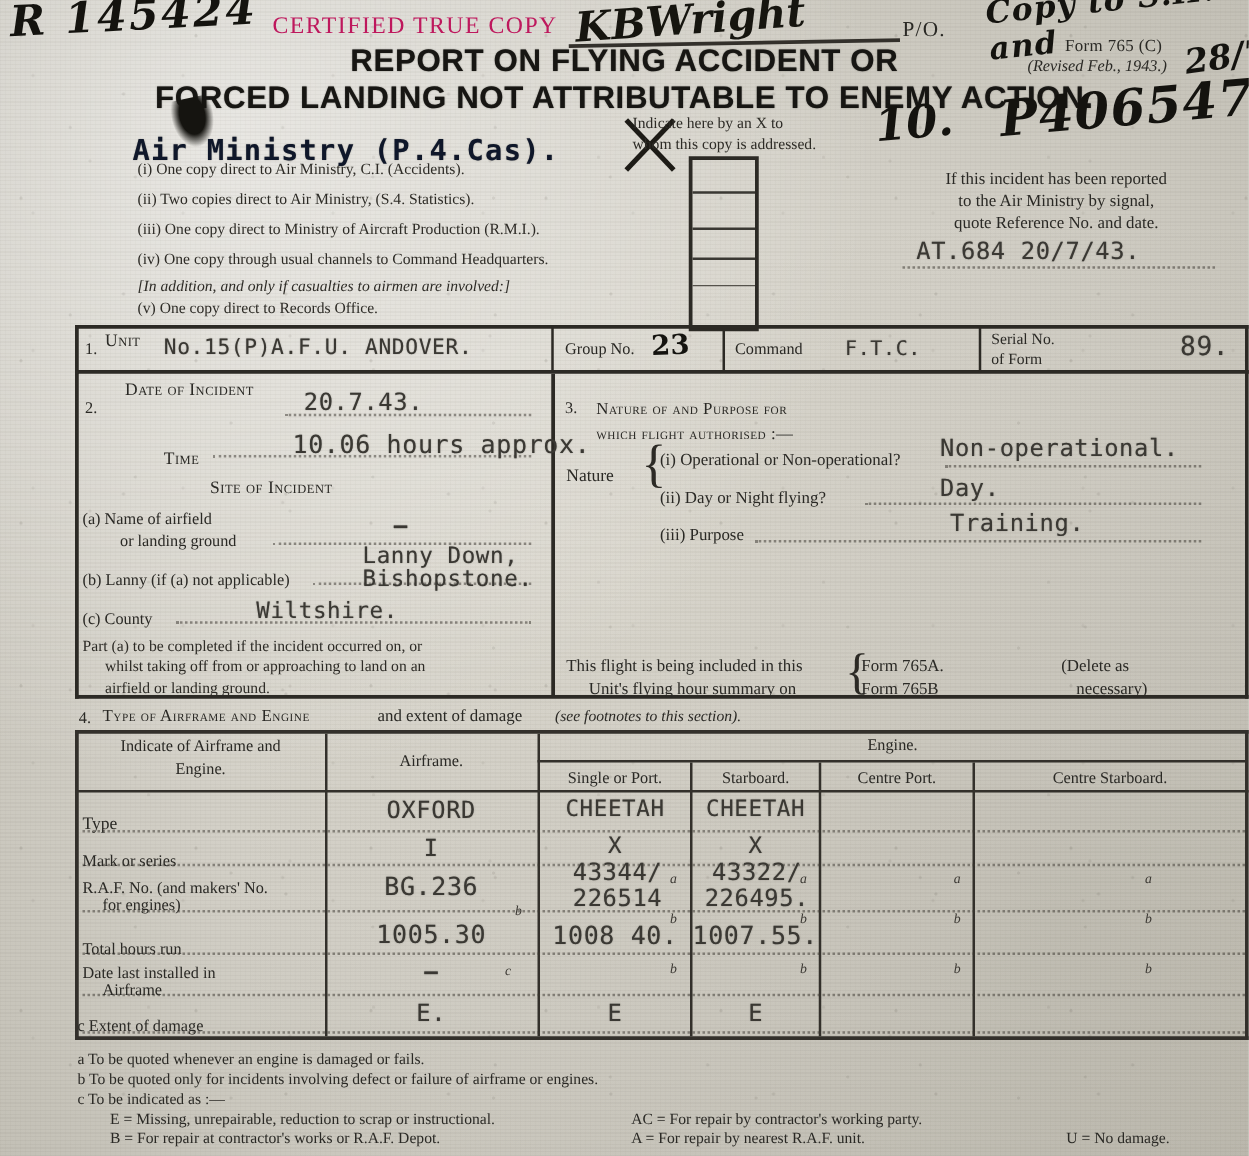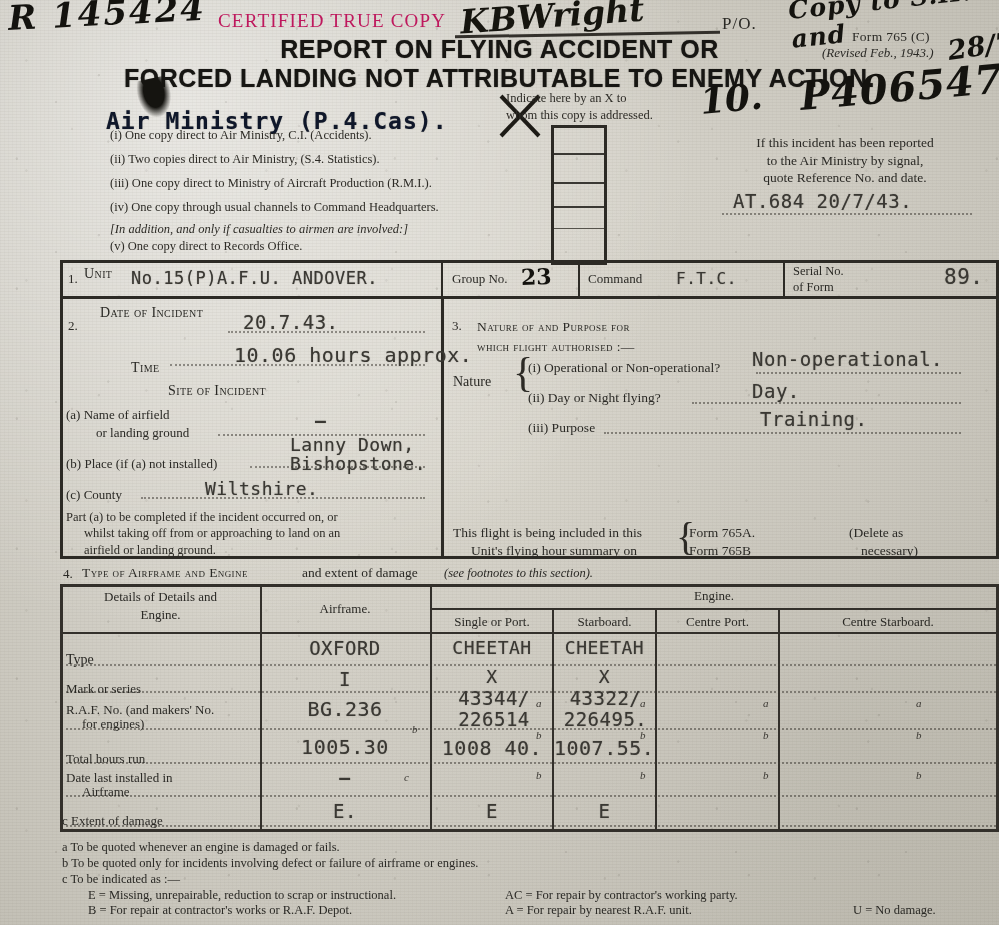--- a/index.html
+++ b/index.html
@@ -188,21 +188,21 @@
 
   <div class="abs prn sc" style="left:168px;top:383px;font-size:14px;">Site of Incident</div>
 
   <div class="abs prn" style="left:66px;top:406px;font-size:13px;line-height:1.35;">
     <div>(a) Name of airfield</div>
     <div style="padding-left:30px;">or landing ground</div>
   </div>
   <div class="dotline" style="left:218px;top:434px;width:207px;"></div>
   <div class="abs tw" style="left:315px;top:410px;font-size:18px;font-weight:700;">—</div>
 
-  <div class="abs prn" style="left:66px;top:456px;font-size:13px;">(b) Place (if (a) not installed)</div>
+  <div class="abs prn" style="left:66px;top:456px;font-size:13px;">(b) Lanny (if (a) not applicable)</div>
   <div class="dotline" style="left:250px;top:466px;width:175px;"></div>
   <div class="abs tw" style="left:290px;top:436px;font-size:18px;line-height:1.05;">
     <div>Lanny Down,</div>
     <div>Bishopstone.</div>
   </div>
 
   <div class="abs prn" style="left:66px;top:487px;font-size:13px;">(c) County</div>
   <div class="dotline" style="left:141px;top:497px;width:284px;"></div>
   <div class="abs tw" style="left:205px;top:478px;font-size:18px;">Wiltshire.</div>
 
@@ -259,21 +259,21 @@
   <div class="tbl-line" style="left:60px;top:632px;width:939px;height:2px;"></div>
   <div class="tbl-line" style="left:430px;top:608px;width:566px;height:2px;"></div>
 
   <div class="tbl-line" style="left:260px;top:587px;width:2px;height:242px;"></div>
   <div class="tbl-line" style="left:430px;top:587px;width:2px;height:242px;"></div>
   <div class="tbl-line" style="left:552px;top:610px;width:2px;height:219px;"></div>
   <div class="tbl-line" style="left:655px;top:610px;width:2px;height:219px;"></div>
   <div class="tbl-line" style="left:778px;top:610px;width:2px;height:219px;"></div>
 
   <div class="abs prn" style="left:68px;top:588px;width:185px;text-align:center;font-size:13px;line-height:1.4;">
-    <div>Details  of  Details  and</div>
+    <div>Indicate  of  Airframe  and</div>
     <div>Engine.</div>
   </div>
   <div class="abs prn" style="left:262px;top:601px;width:166px;text-align:center;font-size:13px;">Airframe.</div>
   <div class="abs prn" style="left:432px;top:588px;width:564px;text-align:center;font-size:13px;">Engine.</div>
   <div class="abs prn" style="left:432px;top:614px;width:120px;text-align:center;font-size:13px;">Single or Port.</div>
   <div class="abs prn" style="left:554px;top:614px;width:101px;text-align:center;font-size:13px;">Starboard.</div>
   <div class="abs prn" style="left:657px;top:614px;width:121px;text-align:center;font-size:13px;">Centre Port.</div>
   <div class="abs prn" style="left:780px;top:614px;width:216px;text-align:center;font-size:13px;">Centre Starboard.</div>
 
   <div class="dotline" style="left:66px;top:664px;width:930px;"></div>

